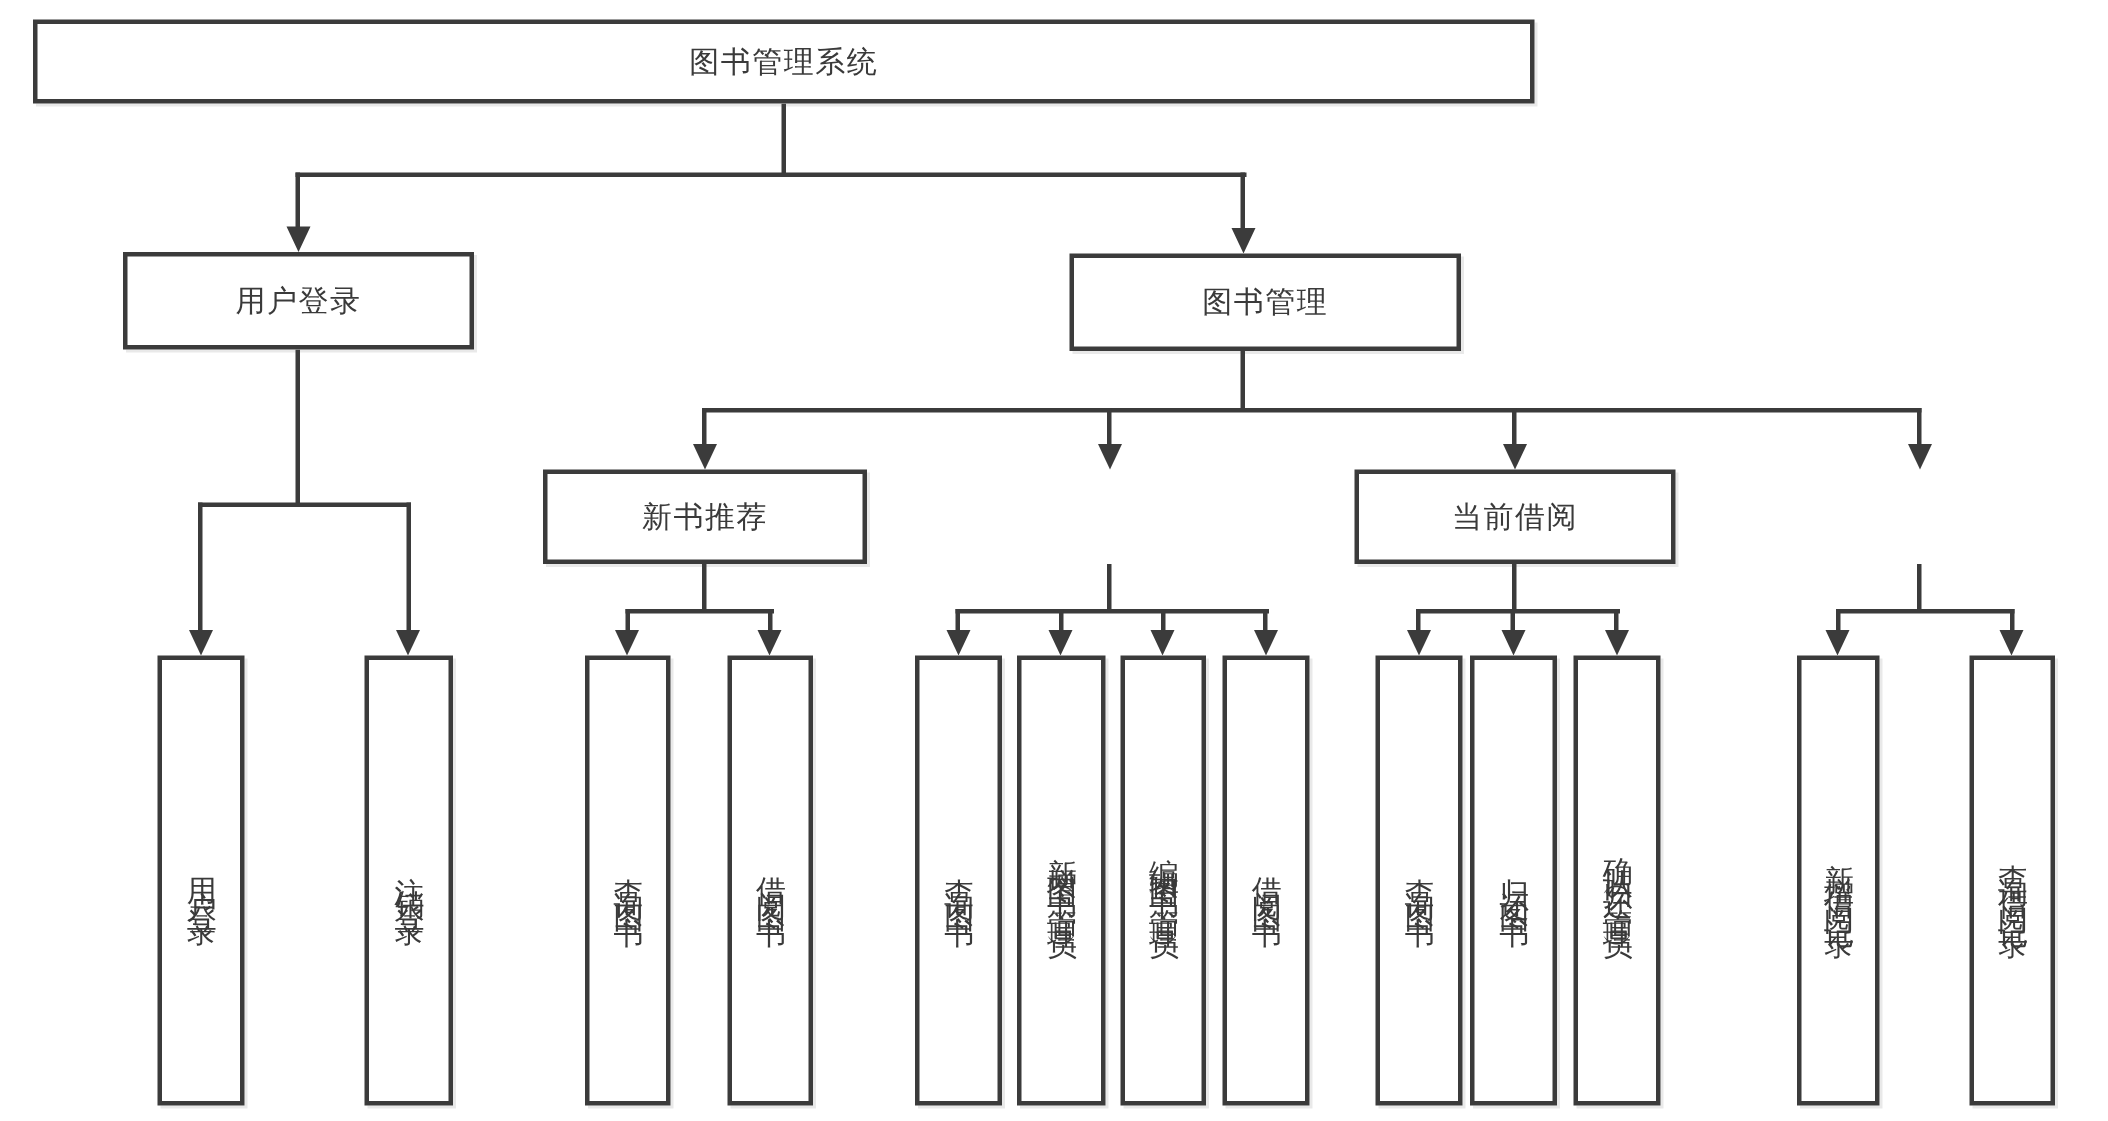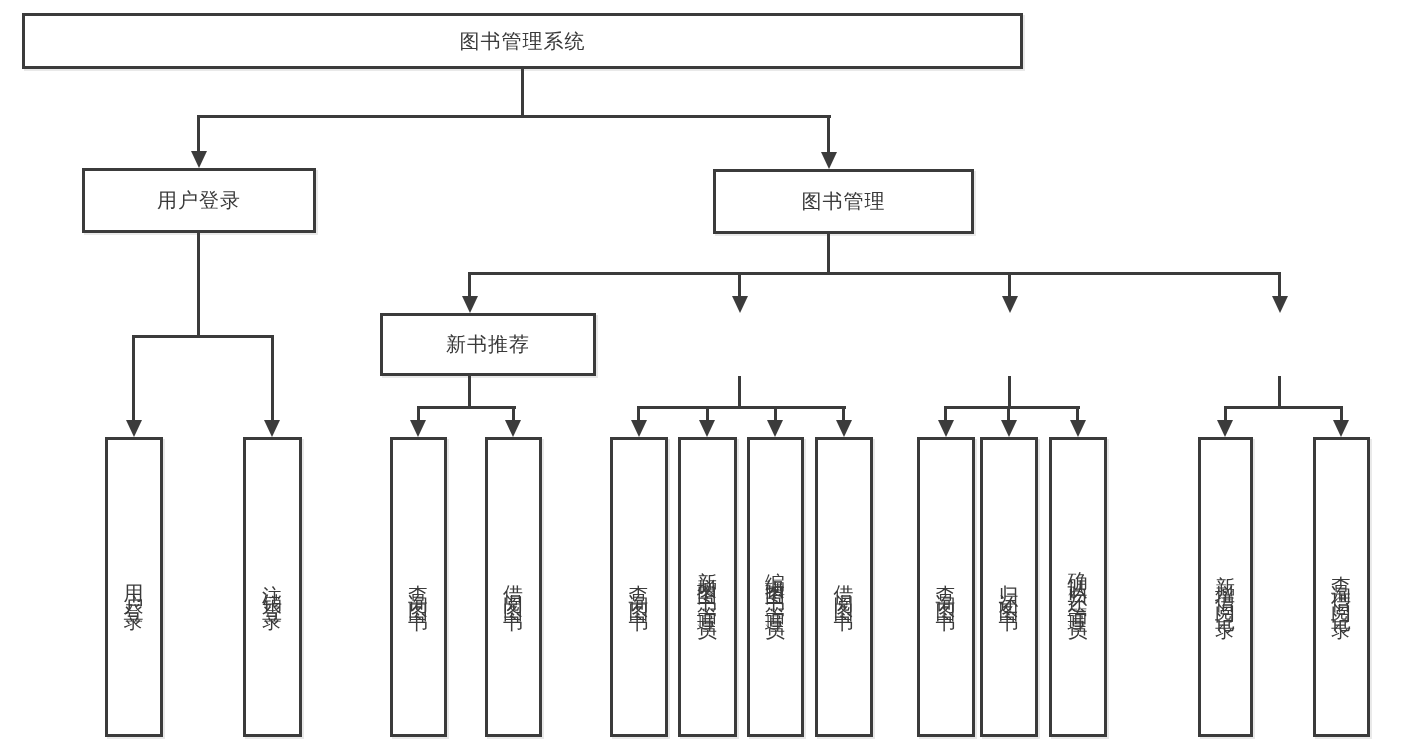--- a/index.html
+++ b/index.html
@@ -128,22 +128,25 @@
     <span class="hlabel">图书管理系统</span>
   </div>
 
   <div class="box" style="left:82px;top:168px;width:234px;height:65px;">
     <span class="hlabel">用户登录</span>
   </div>
   <div class="box" style="left:713px;top:169px;width:261px;height:65px;">
     <span class="hlabel">图书管理</span>
   </div>
 
-  <div class="box" style="left:362px;top:313px;width:216px;height:63px;margin-left:18px;">
+  <div class="box" style="left:362px;top:313px;width:216px;height:63px;">
     <span class="hlabel">新书推荐</span>
+  </div>
+  <div class="box" style="left:903px;top:313px;width:214px;height:63px;">
+    <span class="hlabel">当前借阅</span>
   </div>
 
   <div class="box" style="left:105px;top:437px;width:58px;height:300px;">
     <span class="vlabel">用户登录</span>
   </div>
   <div class="box" style="left:243px;top:437px;width:59px;height:300px;">
     <span class="vlabel">注销登录</span>
   </div>
 
   <div class="box" style="left:390px;top:437px;width:57px;height:300px;">

